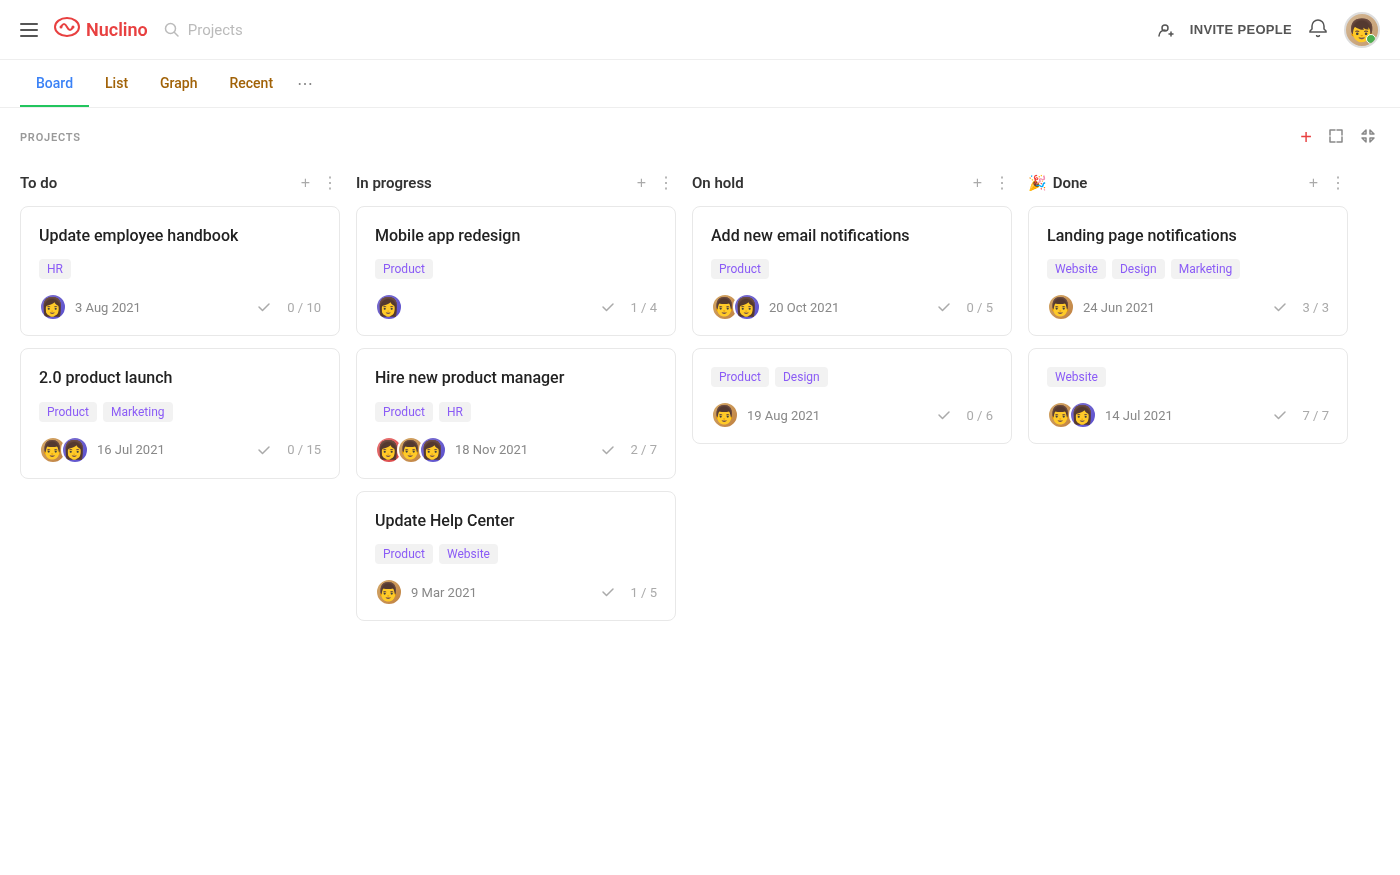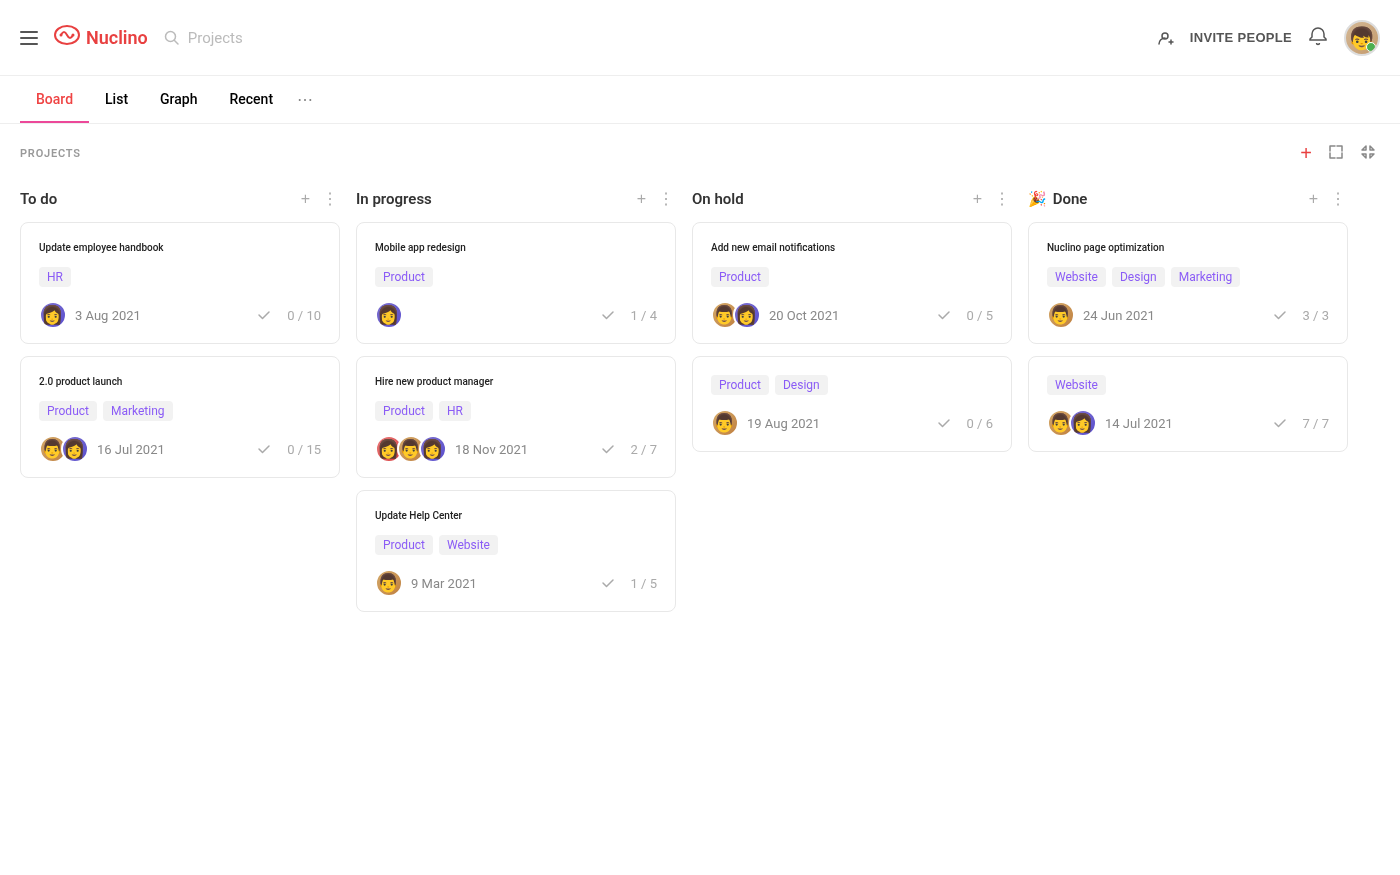--- a/index.html
+++ b/index.html
@@ -3,21 +3,21 @@
   <meta charset="utf-8">
   <style>
     * { box-sizing: border-box; margin: 0; padding: 0; }
     body { font-family: -apple-system, BlinkMacSystemFont, 'Segoe UI', Roboto, sans-serif; background: #fff; color: #333; font-size: 14px; }
 
     
     .header {
       display: flex;
       align-items: center;
       padding: 0 20px;
-      height: 76px;
+      height: 60px;
       border-bottom: 1px solid #eee;
       background: #fff;
     }
     .header-left { display: flex; align-items: center; gap: 16px; flex: 1; }
     .hamburger { cursor: pointer; display: flex; flex-direction: column; gap: 4px; }
     .hamburger span { width: 18px; height: 2px; background: #555; border-radius: 1px; }
     .logo { display: flex; align-items: center; gap: 6px; text-decoration: none; }
     .logo-icon { color: #e84040; font-size: 22px; }
     .logo-text { font-size: 18px; font-weight: 600; color: #e84040; }
     .search-bar { display: flex; align-items: center; gap: 8px; color: #aaa; cursor: pointer; }
@@ -43,25 +43,25 @@
     }
 
     
     .tabs {
       display: flex; align-items: center; gap: 0;
       padding: 0 20px;
       border-bottom: 1px solid #eee;
       background: #fff;
     }
     .tab {
-      padding: 14px 16px; font-size: 14px; color: #000000;
+      padding: 14px 16px; font-size: 14px; color: #a16207;
       cursor: pointer; border-bottom: 2px solid transparent;
       font-weight: 500;
     }
-    .tab.active { color: #ef4444; border-bottom: 2px solid #ec4899; }
+    .tab.active { color: #3b82f6; border-bottom: 2px solid #22c55e; }
     .tabs-more { padding: 14px 8px; color: #888; cursor: pointer; font-size: 16px; }
 
     
     .projects-header {
       display: flex; align-items: center; justify-content: space-between;
       padding: 16px 20px 12px;
     }
     .projects-label { font-size: 11px; font-weight: 600; color: #999; letter-spacing: 0.8px; text-transform: uppercase; }
     .projects-actions { display: flex; align-items: center; gap: 8px; }
     .projects-actions button {
@@ -96,21 +96,21 @@
     
     .card {
       background: #fff;
       border: 1px solid #e8e8e8;
       border-radius: 8px;
       padding: 18px 18px 14px;
       margin-bottom: 12px;
       cursor: pointer;
       transition: box-shadow 0.15s;
     }
-    .card-title { font-size: 10px; font-weight: 500; color: #222; margin-bottom: 12px; line-height: 1.4; }
+    .card-title { font-size: 16px; font-weight: 500; color: #222; margin-bottom: 12px; line-height: 1.4; }
     .tags { display: flex; gap: 6px; flex-wrap: wrap; margin-bottom: 14px; }
     .tag {
       background: #f2f2f2; border-radius: 4px;
       padding: 3px 8px; font-size: 12px; color: #8b5cf6; font-weight: 400;
     }
     .card-footer {
       display: flex; align-items: center; justify-content: space-between;
     }
     .card-left { display: flex; align-items: center; gap: 8px; }
     .card-date { font-size: 13px; color: #888; }
@@ -439,21 +439,21 @@
           <span>Done</span>
         </div>
         <div class="column-actions">
           <button class="col-action-btn" title="Add card">+</button>
           <button class="col-action-btn" title="More options">⋮</button>
         </div>
       </div>
       <div class="column-cards">
 
     <div class="card">
-      <div class="card-title">Nuclino page optimization</div>
+      <div class="card-title">Landing page notifications</div>
       <div class="tags">
             <span class="tag">Website</span>
             <span class="tag">Design</span>
             <span class="tag">Marketing</span>
           </div>
       <div class="card-footer">
         <div class="card-left">
           <div class="avatars">
     <div class="avatar av-beige">
                   <span class="av-face">👨</span>

